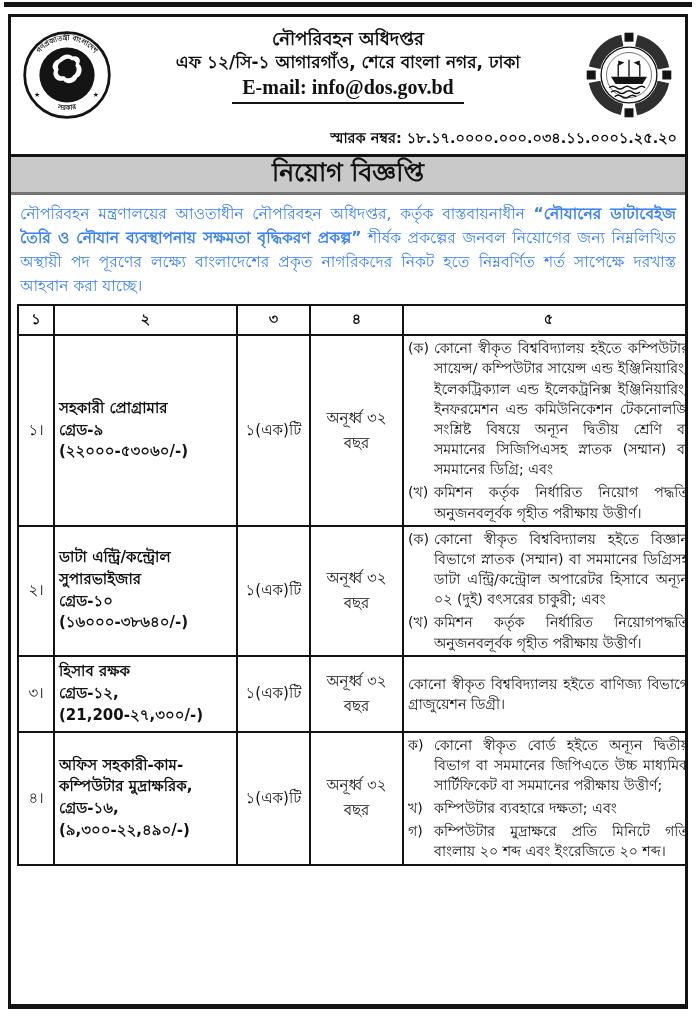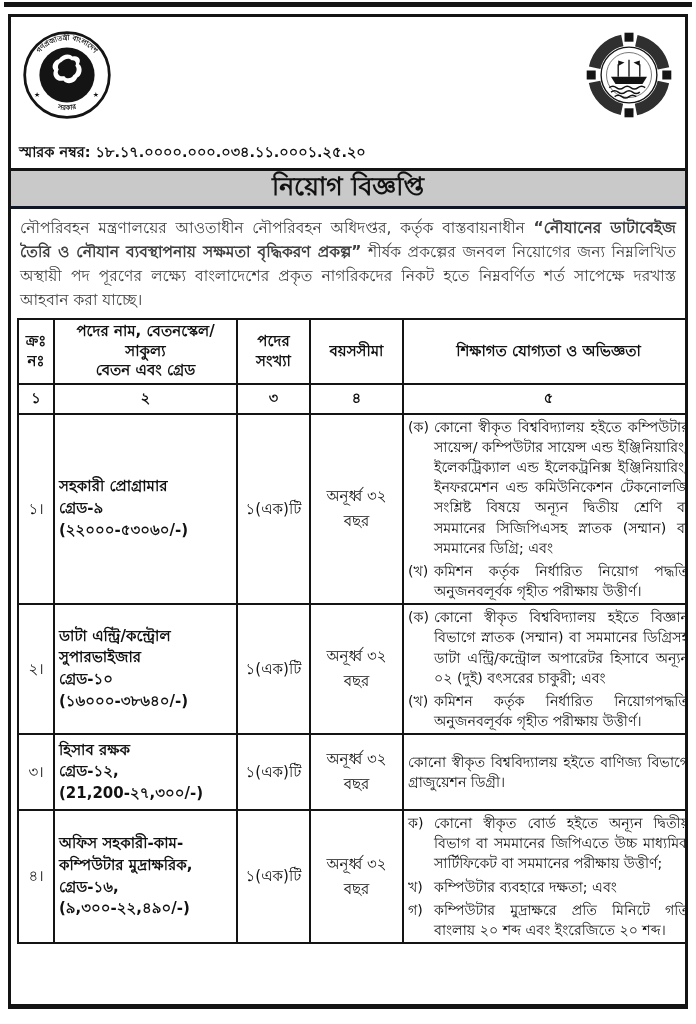--- a/index.html
+++ b/index.html
@@ -22,31 +22,31 @@
   .h-dept{font-size:18px;font-weight:bold;}
   .h-addr{font-size:17px;font-weight:bold;}
   .h-web{font-size:17px;font-weight:bold;}
   .h-web .latin{font-family:"Liberation Serif","DejaVu Serif",serif;font-size:19px;}
   .h-email{
     font-family:"Liberation Serif","DejaVu Serif",serif;
     font-size:20px;font-weight:bold;display:inline-block;
     border-bottom:2px solid #141414;padding:0 10px 1px 10px;margin-top:1px;
   }
   
-  .memo{display:flex;justify-content:space-between;align-items:flex-end;
-        padding:4px 8px 3px 8px;font-size:14.5px;font-weight:bold;margin-top:14px;}
+  .memo{display:flex;justify-content:flex-end;align-items:flex-end;
+        padding:4px 8px 3px 8px;font-size:14.5px;font-weight:bold;}
   
   .band{
-    background:#c9c9c9;border-top:3px solid #141414;border-bottom:3px solid #0f172a;
+    background:#c9c9c9;border-top:3px solid #141414;border-bottom:3px solid #737373;
     text-align:center;font-size:25px;font-weight:bold;padding:0 0 4px 0;line-height:1.25;
   }
   
   .intro{
     margin:7px 9px 6px 9px;font-size:15.5px;line-height:1.55;
-    text-align:justify;color:#404040;
+    text-align:justify;color:#3b82f6;
   }
   .intro b{font-weight:bold;}
   
   table.jobs{border-collapse:collapse;margin:2px 10px 0 6px;width:678px;table-layout:fixed;}
   table.jobs th,table.jobs td{border:2px solid #141414;padding:2px 4px;vertical-align:middle;}
   table.jobs th{font-size:15px;font-weight:bold;text-align:center;line-height:1.3;}
   .c1{width:36px;}.c2{width:183px;}.c3{width:73px;}.c4{width:93px;}.c5{width:auto;}
   .numrow td{text-align:center;font-size:14.5px;font-weight:bold;padding:1px;}
   td.serial{text-align:center;font-size:15px;}
   td.post{font-size:15px;line-height:1.45;padding-left:7px;}
@@ -78,20 +78,23 @@
         <path id="sealTop" d="M50,50 m-38,0 a38,38 0 1,1 76,0" fill="none"></path>
         <path id="sealBot" d="M50,50 m-38,0 a38,38 0 0,0 76,0" fill="none"></path>
         <text fill="#141414"><textPath href="#sealTop" startOffset="50%" text-anchor="middle">গণপ্রজাতন্ত্রী বাংলাদেশ</textPath></text>
         <text fill="#141414"><textPath href="#sealBot" startOffset="50%" text-anchor="middle">সরকার</textPath></text>
         <text x="14" y="74" fill="#141414">★</text>
         <text x="78" y="74" fill="#141414">★</text>
       </svg>
     </div>
 
     <div class="hdr-center">
+      <div class="h-dept">নৌপরিবহন অধিদপ্তর</div>
+      <div class="h-addr">এফ ১২/সি-১ আগারগাঁও, শেরে বাংলা নগর, ঢাকা</div>
+      <div><span class="h-email">E-mail: info@dos.gov.bd</span></div>
     </div>
 
     <div class="hdr-seal">
       <svg width="90" height="96" viewBox="0 0 100 100">
         <circle cx="50" cy="50" r="39" fill="none" stroke="#2f2f2f" stroke-width="13" stroke-dasharray="45.6 15.7" stroke-dashoffset="53.5"></circle>
         <rect x="45" y="3" width="10" height="10" fill="#141414"></rect>
         <rect x="45" y="87" width="10" height="10" fill="#141414"></rect>
         <rect x="3" y="45" width="10" height="10" fill="#141414"></rect>
         <rect x="87" y="45" width="10" height="10" fill="#141414"></rect>
         <circle cx="50" cy="50" r="31" fill="#fff" stroke="#141414" stroke-width="1.5"></circle>
@@ -130,29 +133,20 @@
 
   <table class="jobs">
     <colgroup>
         <col class="c1">
         <col class="c2">
         <col class="c3">
         <col class="c4">
         <col class="c5">
       </colgroup>
     <tbody>
-        <tr>
-      <th class="prewrap">ক্রঃ
-নঃ</th>
-      <th class="prewrap">পদের নাম, বেতনস্কেল/সাকুল্য
-বেতন এবং গ্রেড</th>
-      <th>পদের সংখ্যা</th>
-      <th>বয়সসীমা</th>
-      <th>শিক্ষাগত যোগ্যতা ও অভিজ্ঞতা</th>
-    </tr>
     <tr class="numrow">
       <td>১</td>
       <td>২</td>
       <td>৩</td>
       <td>৪</td>
       <td>৫</td>
     </tr>
 
     <tr class="r1">
       <td class="serial">১।</td>

